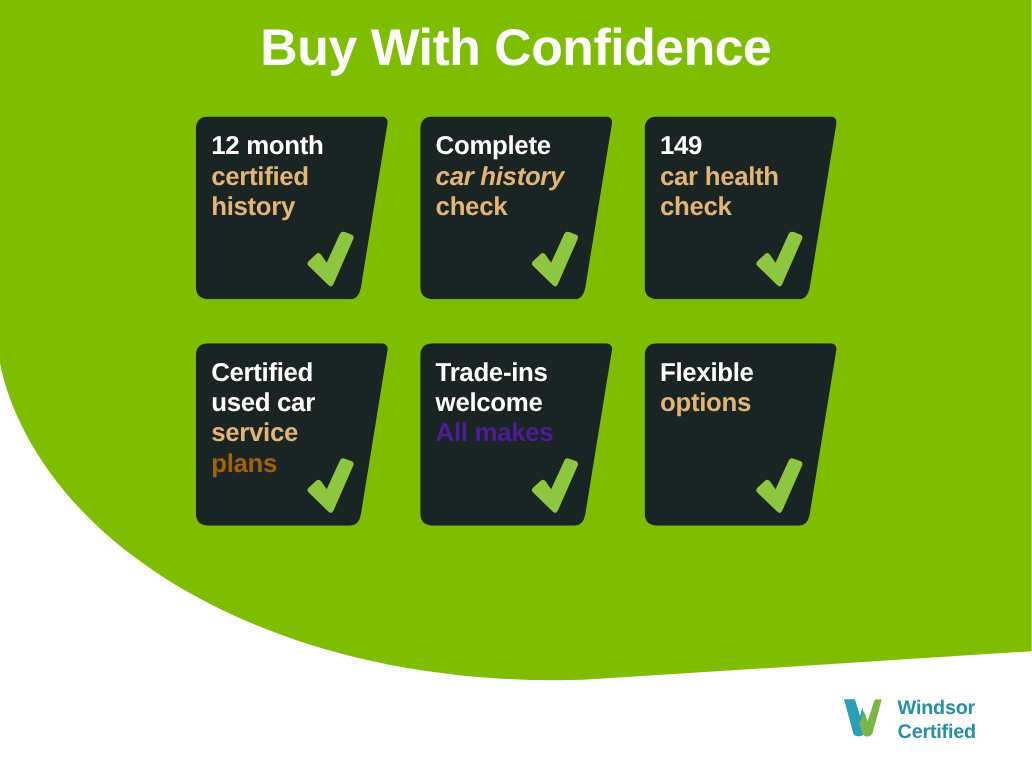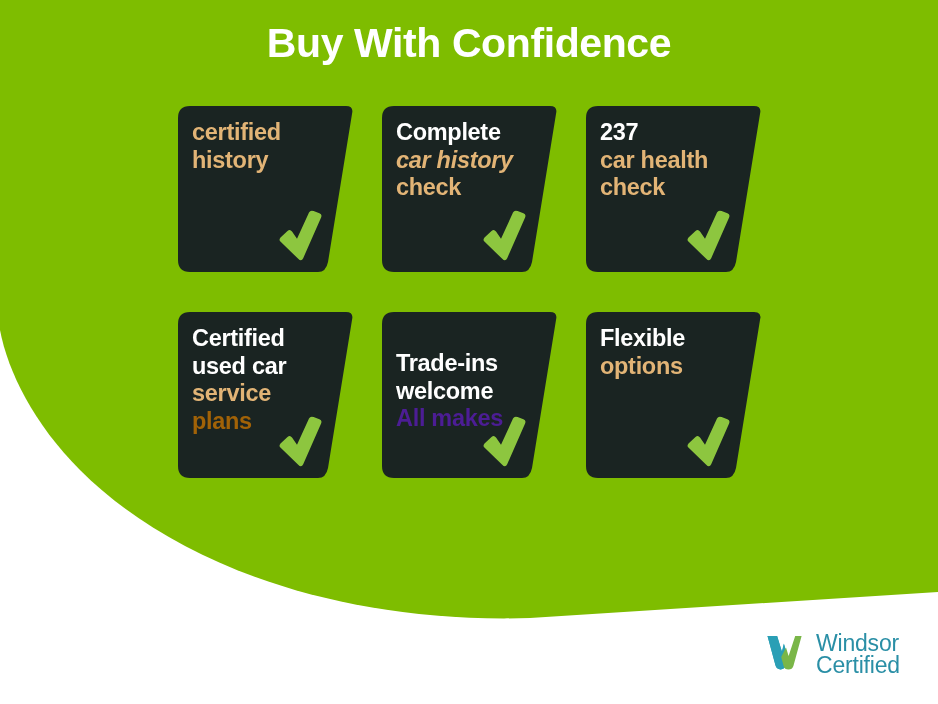--- a/index.html
+++ b/index.html
@@ -35,21 +35,21 @@
   }
 
   
   #title {
     position: absolute;
     left: 0;
     top: 19px;
     width: 938px;
     text-align: center;
     color: #ffffff;
-    font-size: 41px;
+    font-size: 47px;
     font-weight: bold;
     letter-spacing: -0.4px;
     line-height: 48px;
     white-space: nowrap;
   }
 
   
   #cards {
     position: absolute;
     left: 178px;
@@ -109,22 +109,22 @@
     align-items: center;
     gap: 8px;
   }
   #logo-mark {
     width: 46px;
     height: 42px;
     flex: 0 0 auto;
   }
   #logo-words {
     color: #2a8fa6;
-    font-size: 23px;
-    font-weight: normal;
+    font-size: 18px;
+    font-weight: bold;
     line-height: 22px;
     letter-spacing: -0.2px;
   }
 </style>
 </head>
 <body>
 
 <div id="stage" style="background: rgb(255, 255, 255);">
 
   <svg id="green-panel" viewBox="0 0 938 704" width="938" height="704" xmlns="http://www.w3.org/2000/svg">
@@ -132,20 +132,21 @@
   </svg>
 
   <div id="title" style="color: rgb(255, 255, 255);">Buy With Confidence</div>
 
   <div id="cards">
       <div class="card col-0 row-0">
         <svg class="card-shape" viewBox="0 0 176 166">
           <path d="M 12,0 L 168,0 Q 176,0 174,8 L 150,156 Q 148,166 140,166 L 12,166 Q 0,166 0,154 L 0,12 Q 0,0 12,0 Z" fill="#1a2422"></path>
         </svg>
         <div class="card-body">
+          <div class="line white" style="color: rgb(255, 255, 255);">12 month</div>
           <div class="line tan" style="color: rgb(226, 180, 118);">certified</div>
           <div class="line tan" style="color: rgb(226, 180, 118);">history</div>
         </div>
         <svg class="tick" viewBox="0 0 44 52" style="left: 100px; top: 104px;">
           <path d="M 2.5 27.5 L 9.5 21.0 Q 12.0 18.8 14.0 21.6 L 19.0 28.8 L 31.0 2.6 Q 32.3 -0.2 35.6 1.0 L 41.4 3.2 Q 44.4 4.3 43.1 7.4 L 25.2 48.2 Q 23.4 52.2 20.2 48.8 L 2.4 31.6 Q 0.6 29.8 2.5 27.5 Z" fill="#8dc63f"></path>
         </svg>
       </div>
       <div class="card col-1 row-0">
         <svg class="card-shape" viewBox="0 0 176 166">
           <path d="M 12,0 L 168,0 Q 176,0 174,8 L 150,156 Q 148,166 140,166 L 12,166 Q 0,166 0,154 L 0,12 Q 0,0 12,0 Z" fill="#1a2422"></path>
@@ -157,21 +158,21 @@
         </div>
         <svg class="tick" viewBox="0 0 44 52" style="left: 100px; top: 104px;">
           <path d="M 2.5 27.5 L 9.5 21.0 Q 12.0 18.8 14.0 21.6 L 19.0 28.8 L 31.0 2.6 Q 32.3 -0.2 35.6 1.0 L 41.4 3.2 Q 44.4 4.3 43.1 7.4 L 25.2 48.2 Q 23.4 52.2 20.2 48.8 L 2.4 31.6 Q 0.6 29.8 2.5 27.5 Z" fill="#8dc63f"></path>
         </svg>
       </div>
       <div class="card col-2 row-0">
         <svg class="card-shape" viewBox="0 0 176 166">
           <path d="M 12,0 L 168,0 Q 176,0 174,8 L 150,156 Q 148,166 140,166 L 12,166 Q 0,166 0,154 L 0,12 Q 0,0 12,0 Z" fill="#1a2422"></path>
         </svg>
         <div class="card-body">
-          <div class="line white" style="color: rgb(255, 255, 255);">237</div>
+          <div class="line white" style="color: rgb(255, 255, 255);">149</div>
           <div class="line tan" style="color: rgb(226, 180, 118);">car health</div>
           <div class="line tan" style="color: rgb(226, 180, 118);">check</div>
         </div>
         <svg class="tick" viewBox="0 0 44 52" style="left: 100px; top: 104px;">
           <path d="M 2.5 27.5 L 9.5 21.0 Q 12.0 18.8 14.0 21.6 L 19.0 28.8 L 31.0 2.6 Q 32.3 -0.2 35.6 1.0 L 41.4 3.2 Q 44.4 4.3 43.1 7.4 L 25.2 48.2 Q 23.4 52.2 20.2 48.8 L 2.4 31.6 Q 0.6 29.8 2.5 27.5 Z" fill="#8dc63f"></path>
         </svg>
       </div>
       <div class="card col-0 row-1">
         <svg class="card-shape" viewBox="0 0 176 166">
           <path d="M 12,0 L 168,0 Q 176,0 174,8 L 150,156 Q 148,166 140,166 L 12,166 Q 0,166 0,154 L 0,12 Q 0,0 12,0 Z" fill="#1a2422"></path>
@@ -184,21 +185,21 @@
         </div>
         <svg class="tick" viewBox="0 0 44 52" style="left: 100px; top: 104px;">
           <path d="M 2.5 27.5 L 9.5 21.0 Q 12.0 18.8 14.0 21.6 L 19.0 28.8 L 31.0 2.6 Q 32.3 -0.2 35.6 1.0 L 41.4 3.2 Q 44.4 4.3 43.1 7.4 L 25.2 48.2 Q 23.4 52.2 20.2 48.8 L 2.4 31.6 Q 0.6 29.8 2.5 27.5 Z" fill="#8dc63f"></path>
         </svg>
       </div>
       <div class="card col-1 row-1">
         <svg class="card-shape" viewBox="0 0 176 166">
           <path d="M 12,0 L 168,0 Q 176,0 174,8 L 150,156 Q 148,166 140,166 L 12,166 Q 0,166 0,154 L 0,12 Q 0,0 12,0 Z" fill="#1a2422"></path>
         </svg>
         <div class="card-body">
-          <div class="line white" style="color: rgb(255, 255, 255); margin-top: 25px;">Trade-ins</div>
+          <div class="line white" style="color: rgb(255, 255, 255);">Trade-ins</div>
           <div class="line white" style="color: rgb(255, 255, 255);">welcome</div>
           <div class="line tan" style="color: #4c1d95;">All makes</div>
         </div>
         <svg class="tick" viewBox="0 0 44 52" style="left: 100px; top: 104px;">
           <path d="M 2.5 27.5 L 9.5 21.0 Q 12.0 18.8 14.0 21.6 L 19.0 28.8 L 31.0 2.6 Q 32.3 -0.2 35.6 1.0 L 41.4 3.2 Q 44.4 4.3 43.1 7.4 L 25.2 48.2 Q 23.4 52.2 20.2 48.8 L 2.4 31.6 Q 0.6 29.8 2.5 27.5 Z" fill="#8dc63f"></path>
         </svg>
       </div>
       <div class="card col-2 row-1">
         <svg class="card-shape" viewBox="0 0 176 166">
           <path d="M 12,0 L 168,0 Q 176,0 174,8 L 150,156 Q 148,166 140,166 L 12,166 Q 0,166 0,154 L 0,12 Q 0,0 12,0 Z" fill="#1a2422"></path>

